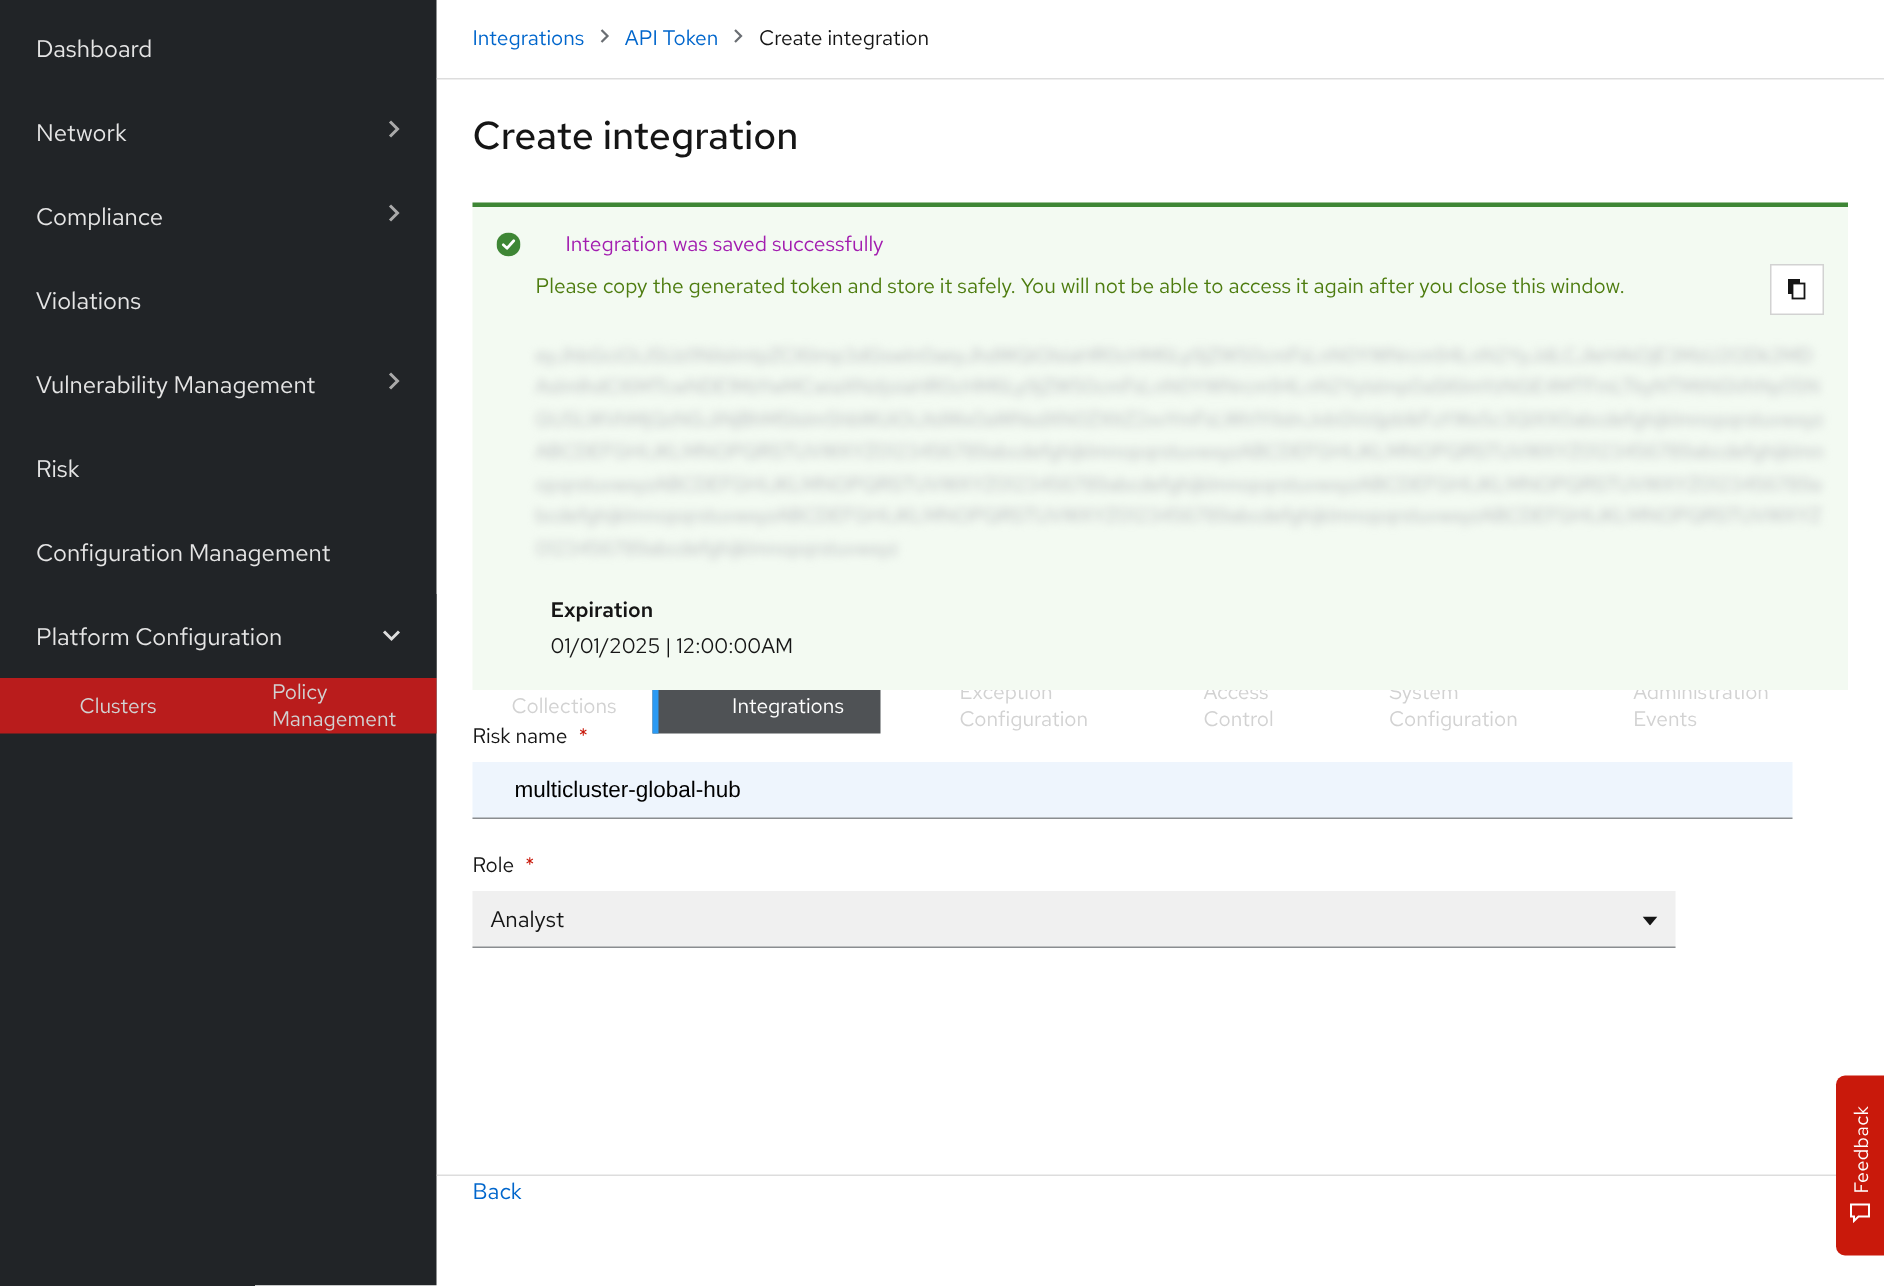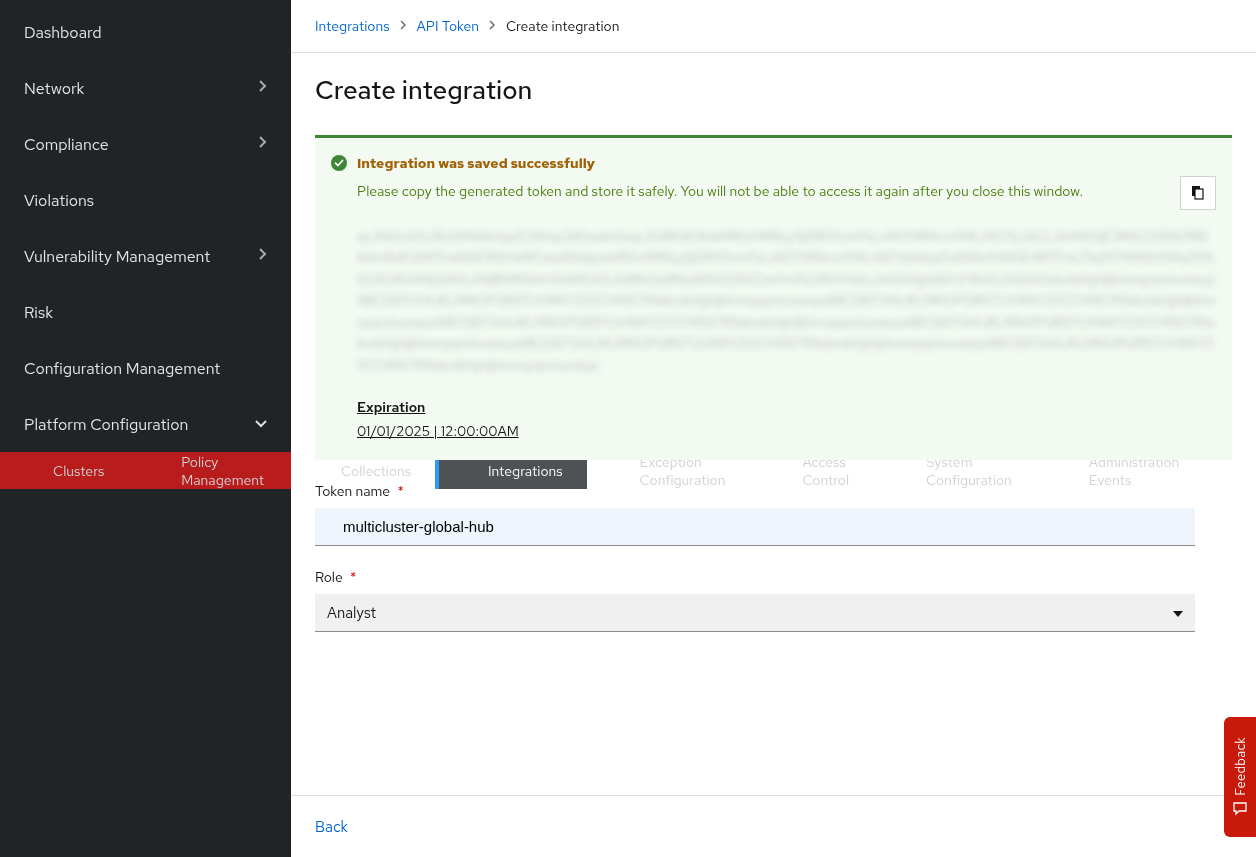--- a/index.html
+++ b/index.html
@@ -120,23 +120,24 @@
       margin-bottom: 10px;
     }
     .alert-header .success-icon {
       width: 16px;
       height: 16px;
       display: inline-flex;
       align-items: center;
       justify-content: center;
     }
     .alert-title {
-      color: #a16207;
-      font-weight: 700;
-      font-size: 14px;
+      color: #a21caf;
+      font-weight: 400;
+      font-size: 14px;
+      margin-left: 20px;
     }
     .alert-desc {
       margin-left: 26px;
       font-size: 14px;
       color: #4d7c0f;
       display: flex;
       align-items: flex-start;
       justify-content: space-between;
       gap: 16px;
     }
@@ -156,23 +157,22 @@
       margin-left: 26px;
       margin-top: 16px;
       color: #b8bbbe;
       font-size: 13px;
       line-height: 1.65;
       word-break: break-all;
       filter: blur(3px);
       user-select: none;
     }
     .expiration-block {
-      margin-left: 26px;
+      margin-left: 36px;
       margin-top: 22px;
-      text-decoration: underline;
     }
     .exp-label {
       font-weight: 600;
       font-size: 14px;
       margin-bottom: 6px;
     }
     .exp-value {
       font-size: 14px;
     }
 
@@ -193,43 +193,42 @@
       width: 880px;
       height: 38px;
       border: none;
       border-bottom: 1px solid #8a8d90;
       background: #eef5fd;
       padding: 0 28px;
       font-size: 15px;
       outline: none;
     }
     .select-wrap {
-      width: 880px;
+      width: 802px;
       height: 38px;
       background: #f0f0f0;
       border: none;
       border-bottom: 1px solid #8a8d90;
       display: flex;
       align-items: center;
       justify-content: space-between;
       padding: 0 12px;
       cursor: pointer;
       font-size: 15px;
     }
     .caret-down {
       font-size: 12px;
       color: #151515;
     }
 
     
     .footer {
-      height: 62px;
+      height: 74px;
       border-top: 1px solid #ddd;
       display: flex;
-      align-items: center;
       padding: 0 24px;
     }
     .back-link {
       color: #0066cc;
       font-size: 15px;
       cursor: pointer;
     }
 
     
     .feedback-tab {
@@ -386,21 +385,21 @@
         </div>
         <div class="token-blur">eyJhbGciOiJSUzI1NiIsImtpZCI6Imp3dGswIn0aeyJhdWQiOlsiaHR0cHM6Ly9jZW50cmFsLnN0YWNrcm94LnN2YyJdLCJleHAiOjE3MzU2ODk2MDAsImlhdCI6MTcwNDE1MzYwMCwiaXNzIjoiaHR0cHM6Ly9jZW50cmFsLnN0YWNrcm94LnN2YyIsImp0aSI6ImYzNGE4MTFmLTkyNTMtNGVhNy05NGU5LWVhMjQzNGJiNjBhMSIsIm5hbWUiOiJtdWx0aWNsdXN0ZXItZ2xvYmFsLWh1YiIsInJvbGVzIjpbIkFuYWx5c3QiXX0abcdefghijklmnopqrstuvwxyzABCDEFGHIJKLMNOPQRSTUVWXYZ0123456789abcdefghijklmnopqrstuvwxyzABCDEFGHIJKLMNOPQRSTUVWXYZ0123456789abcdefghijklmnopqrstuvwxyzABCDEFGHIJKLMNOPQRSTUVWXYZ0123456789abcdefghijklmnopqrstuvwxyzABCDEFGHIJKLMNOPQRSTUVWXYZ0123456789abcdefghijklmnopqrstuvwxyzABCDEFGHIJKLMNOPQRSTUVWXYZ0123456789abcdefghijklmnopqrstuvwxyzABCDEFGHIJKLMNOPQRSTUVWXYZ0123456789abcdefghijklmnopqrstuvwxyz</div>
         <div class="expiration-block">
           <div class="exp-label">Expiration</div>
           <div class="exp-value">01/01/2025 | 12:00:00AM</div>
         </div>
       </div>
 
       <div class="form-group">
         <div class="form-label">
-          <span>Token name</span>
+          <span>Risk name</span>
           <span class="req">*</span>
         </div>
         <input type="text" class="text-input" value="multicluster-global-hub" style="">
       </div>
 
       <div class="form-group">
         <div class="form-label">
           <span>Role</span>
           <span class="req">*</span>
         </div>

